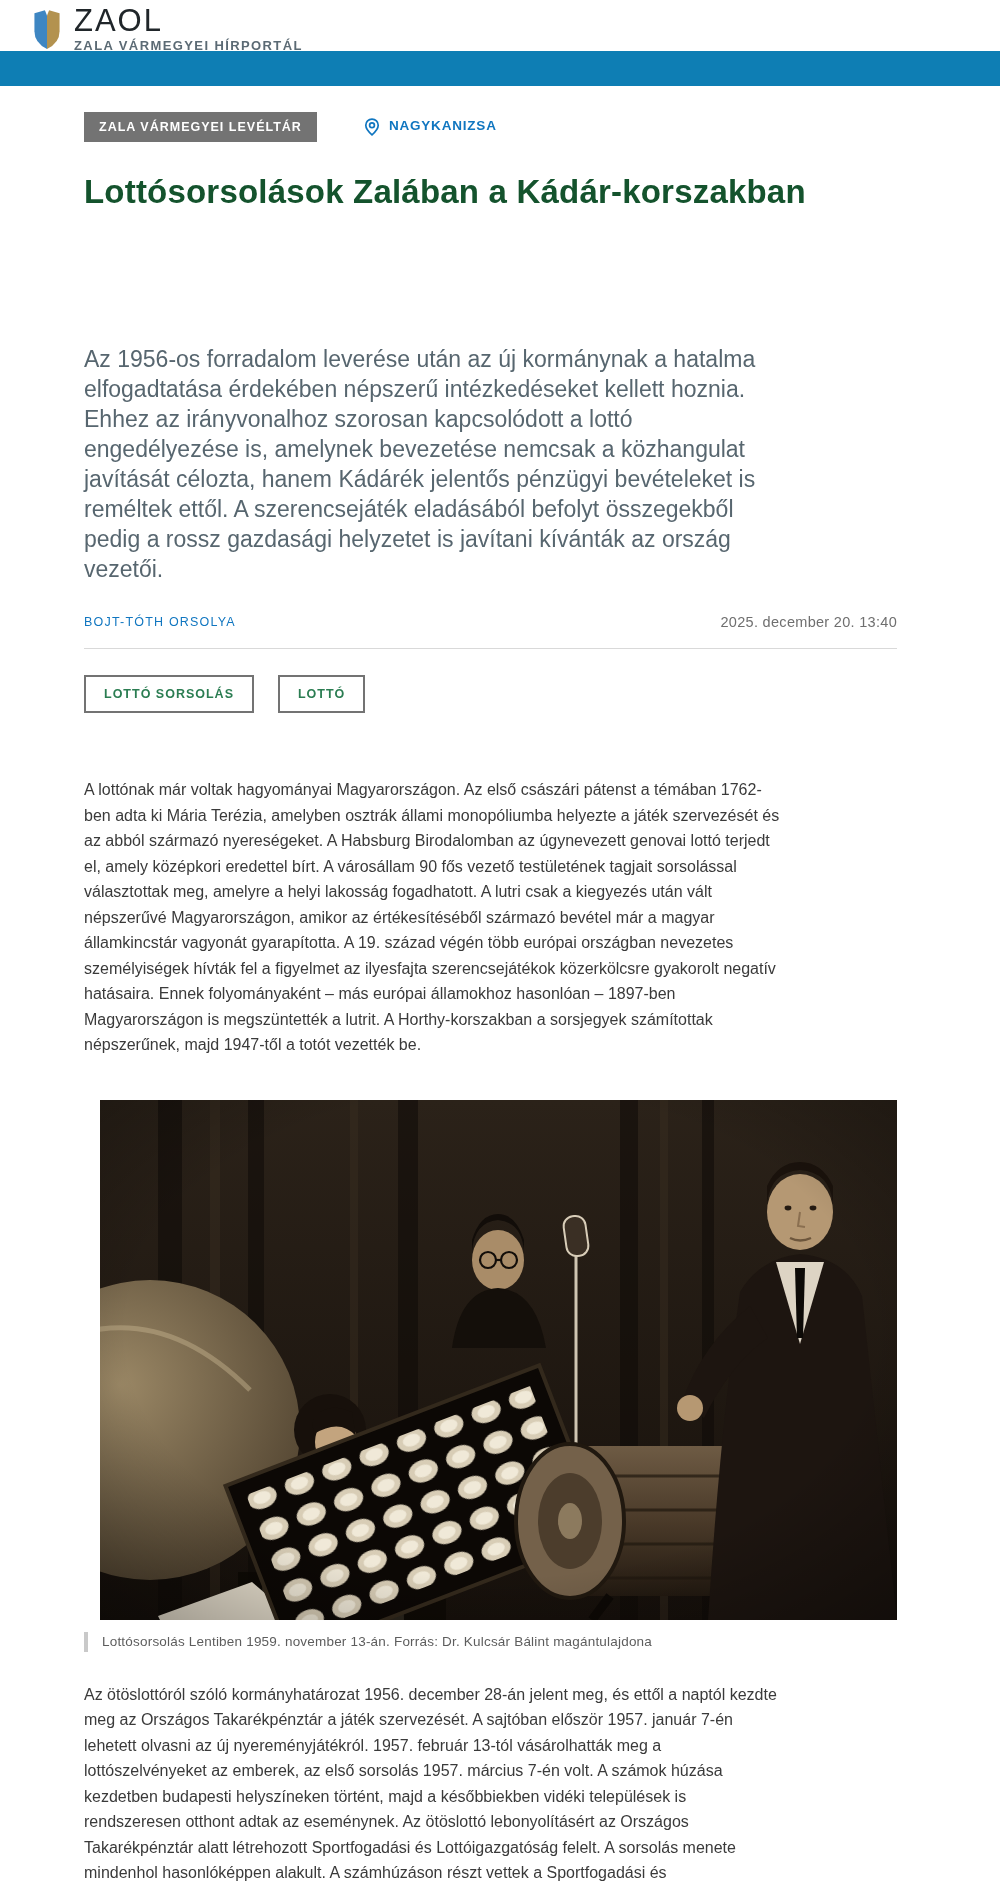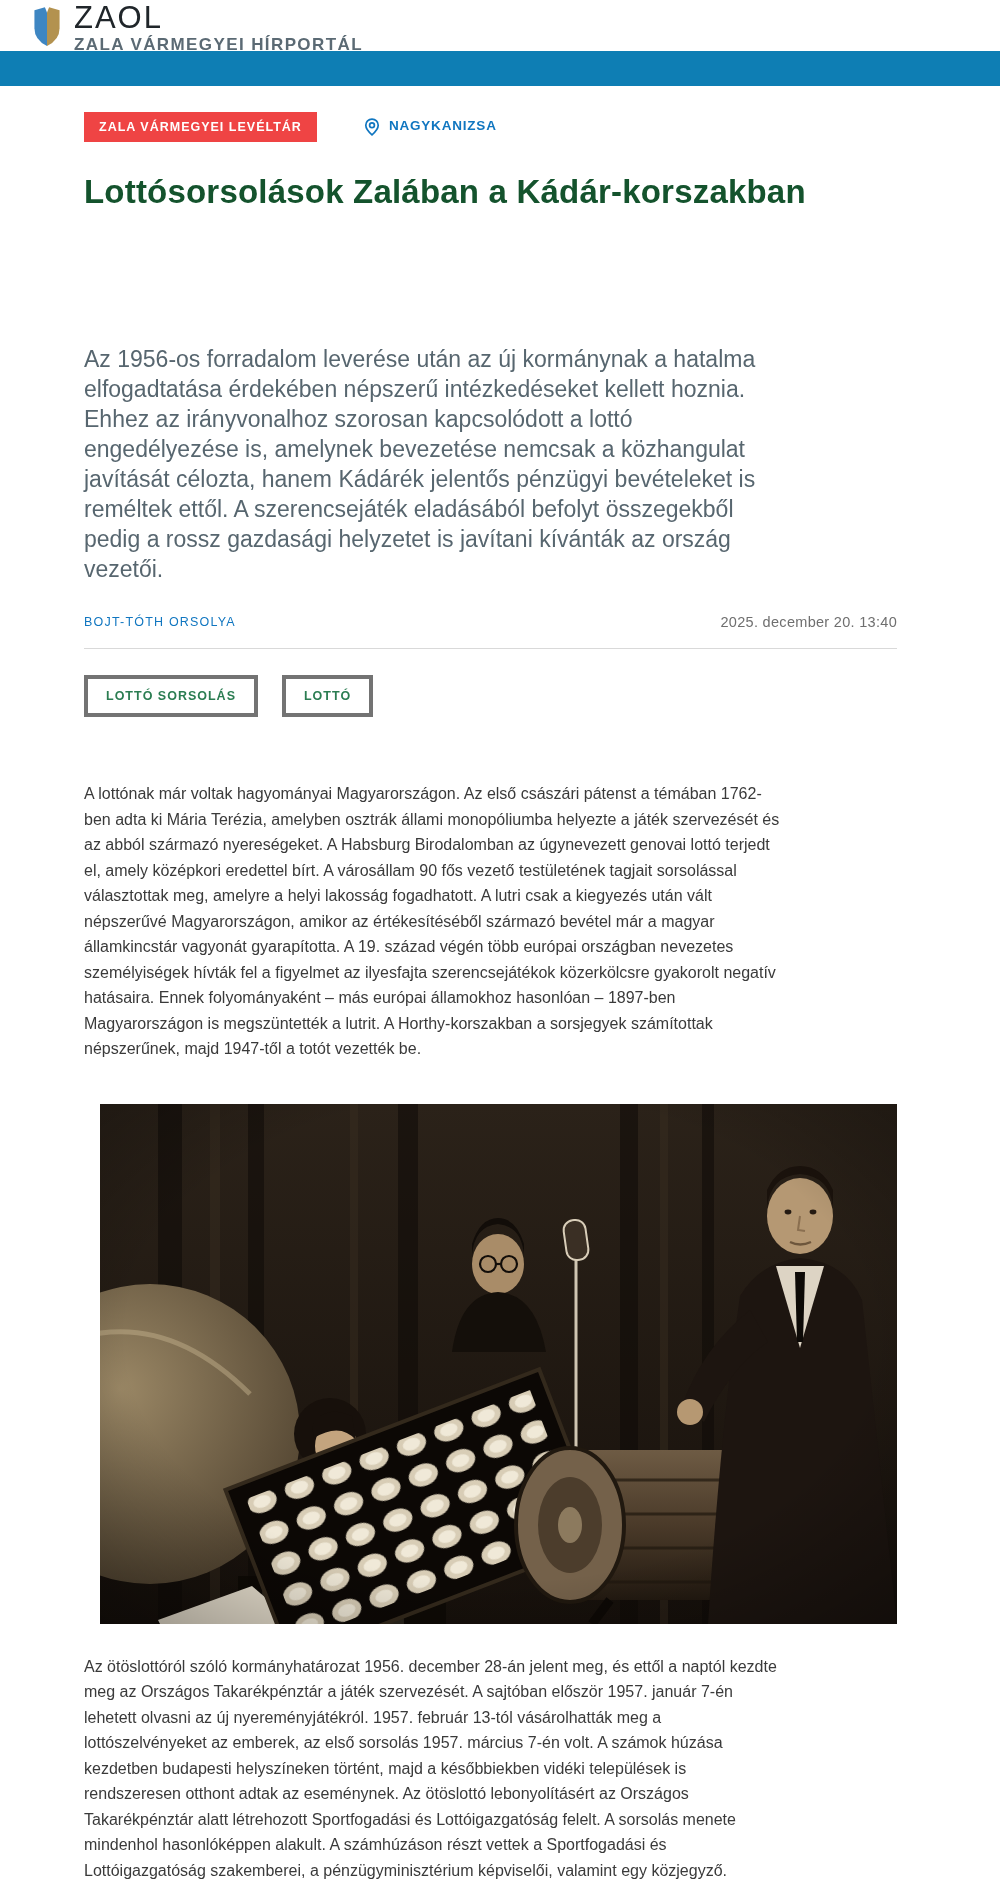--- a/index.html
+++ b/index.html
@@ -5,49 +5,49 @@
   html,body { margin:0; padding:0; background:#ffffff; }
   body { width:1000px; height:1888px; overflow:hidden; position:relative;
          font-family:"Liberation Sans", sans-serif; -webkit-font-smoothing:antialiased; }
 
   
   .site-header { height:51px; background:#ffffff; display:flex; align-items:center; }
   .logo-wrap { display:flex; align-items:flex-start; gap:10px; margin-left:30px; }
   .logo-shield { width:34px; height:44px; margin-top:7px; }
   .logo-texts { display:flex; flex-direction:column; }
   .logo-main { font-size:31px; line-height:33px; font-weight:500; color:#20262a; letter-spacing:2px; margin-top:5px; }
-  .logo-tag  { font-size:17px; font-weight:700; color:#5b6a74; letter-spacing:1.4px; margin-top:1px; }
+  .logo-tag  { font-size:13px; font-weight:700; color:#5b6a74; letter-spacing:1.4px; margin-top:1px; }
 
   .topbar { height:35px; background:#0e7eb4; width:100%; }
 
   
   .content { width:813px; margin-left:84px; padding-top:26px; }
 
   .meta-row { display:flex; align-items:center; gap:46px; }
-  .cat-badge { background:#ef4444; color:#ffffff; font-size:12.5px; font-weight:700;
+  .cat-badge { background:#737373; color:#ffffff; font-size:12.5px; font-weight:700;
                letter-spacing:1px; padding:8px 15px; display:inline-block; cursor:pointer; }
   .loc { display:flex; align-items:flex-start; gap:8px; color:#1076c0; font-size:13.5px;
          font-weight:700; letter-spacing:0.8px; cursor:pointer; text-decoration:none; }
   .loc svg { display:block; }
 
   h1.article-title { margin:30px 0 0 0; font-size:33px; line-height:40px; font-weight:600;
                      color:#14532d; letter-spacing:0.2px; }
 
   .lead { margin:132px 0 0 0; max-width:700px; font-size:23px; line-height:30px;
           color:#57666f; font-weight:400; }
 
   .byline-row { margin-top:30px; display:flex; justify-content:space-between; align-items:center; }
   .author { color:#1076c0; font-size:12.5px; font-weight:400; letter-spacing:1.2px;
             text-decoration:none; cursor:pointer; }
   .pub-date { color:#6f6f6f; font-size:14.5px; letter-spacing:0.3px; }
 
   .divider { border:none; border-top:1px solid #d9d9d9; margin:18px 0 0 0; }
 
   .tags { margin-top:26px; display:flex; gap:24px; }
-  .tag { border:4px solid #737373; color:#2b7d52; font-size:12.5px; font-weight:700;
+  .tag { border:2px solid #737373; color:#2b7d52; font-size:12.5px; font-weight:700;
          letter-spacing:1px; padding:10px 18px; cursor:pointer; background:#ffffff; }
 
   p.body-par { max-width:700px; font-size:16px; line-height:25.5px; color:#3a3a3a; margin:0; }
   p.body-par.first { margin-top:64px; }
   p.body-par.second { margin-top:30px; }
 
   figure.article-figure { margin:42px 0 0 0; padding:0; }
   .photo-frame { margin-left:16px; width:797px; height:520px; display:block; }
   .photo-frame svg { display:block; }
   figcaption.caption-row { margin-top:12px; display:flex; align-items:center; gap:14px; }
@@ -201,17 +201,21 @@
           <ellipse cx="713" cy="108" rx="3.4" ry="2.4" fill="#241a12"></ellipse>
           <path d="M700 112 L698 126 L705 127" fill="none" stroke="#8a6f50" stroke-width="2"></path>
           <path d="M690 138 Q700 143 711 138" fill="none" stroke="#6d563c" stroke-width="2.4"></path>
           <path d="M650 206 Q602 244 582 302 L604 318 Q632 262 668 238 Z" fill="#1d1510"></path>
           <circle cx="590" cy="308" r="13" fill="#b69872"></circle>
         </g>
 
         <rect width="797" height="520" fill="url(#vig)"></rect>
       </svg>
     </div>
+    <figcaption class="caption-row">
+      <span class="caption-bar"></span>
+      <span class="caption-text">Lottósorsolás Lentiben 1959. november 13-án. Forrás: Dr. Kulcsár Bálint magántulajdona</span>
+    </figcaption>
   </figure>
 
   <p class="body-par second">Az ötöslottóról szóló kormányhatározat 1956. december 28-án jelent meg, és ettől a naptól kezdte meg az Országos Takarékpénztár a játék szervezését. A sajtóban először 1957. január 7-én lehetett olvasni az új nyereményjátékról. 1957. február 13-tól vásárolhatták meg a lottószelvényeket az emberek, az első sorsolás 1957. március 7-én volt. A számok húzása kezdetben budapesti helyszíneken történt, majd a későbbiekben vidéki települések is rendszeresen otthont adtak az eseménynek. Az ötöslottó lebonyolításért az Országos Takarékpénztár alatt létrehozott Sportfogadási és Lottóigazgatóság felelt. A sorsolás menete mindenhol hasonlóképpen alakult. A számhúzáson részt vettek a Sportfogadási és Lottóigazgatóság szakemberei, a pénzügyminisztérium képviselői, valamint egy közjegyző.</p>
 
 </main>
 
 </body></html>

